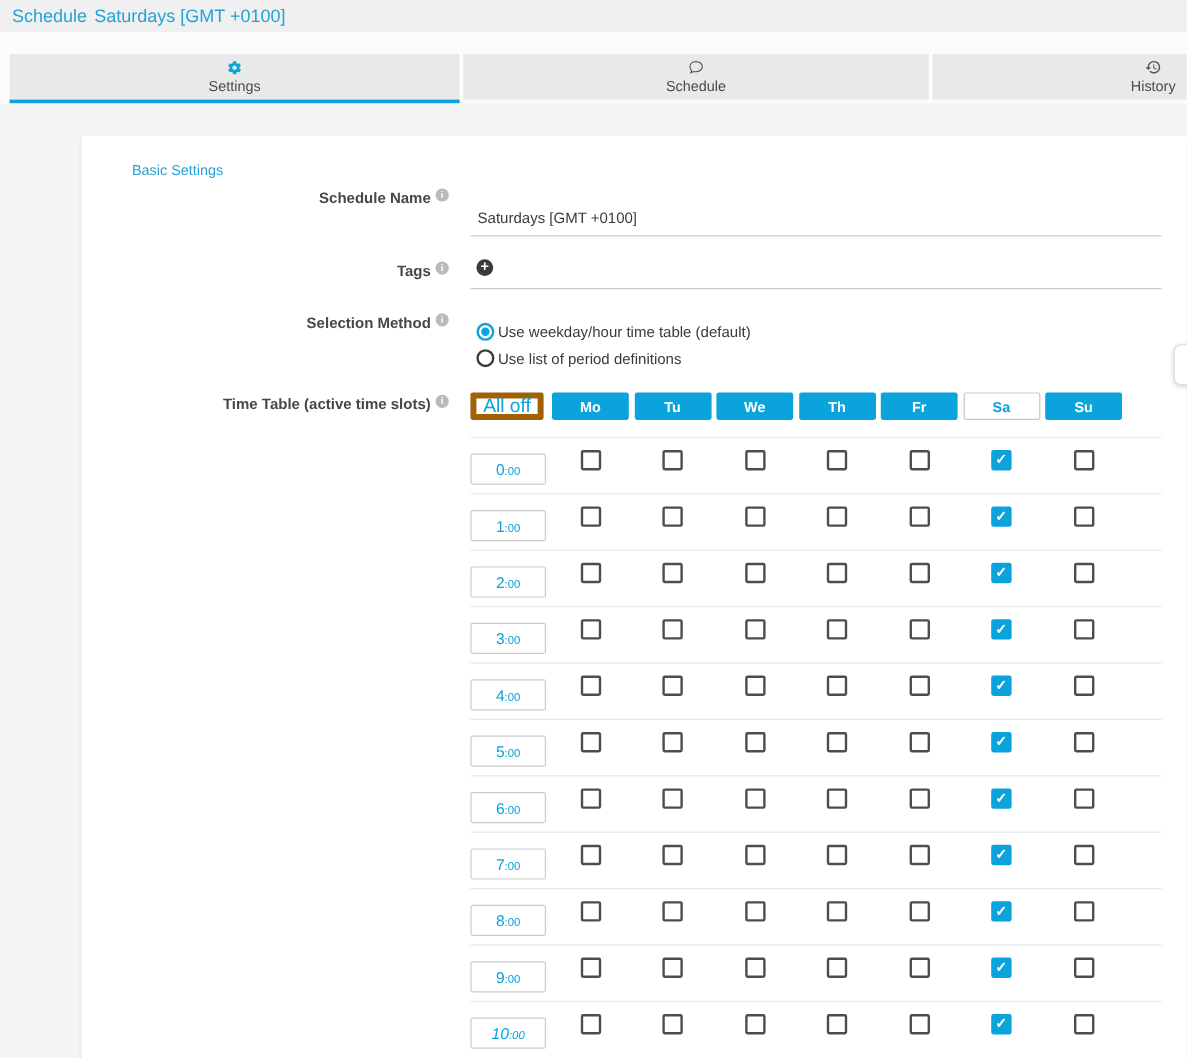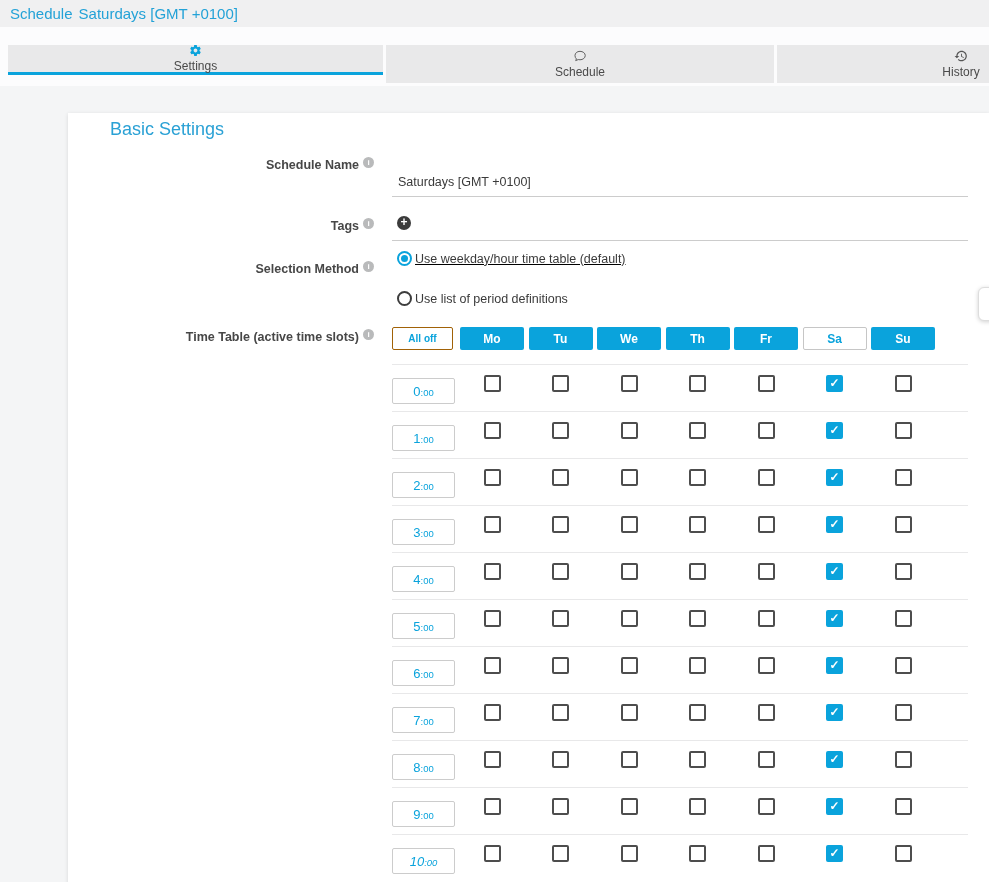--- a/index.html
+++ b/index.html
@@ -9,31 +9,31 @@
   
   .title-bar { position:absolute; top:0; left:0; width:989px; height:27px;
                background:#f0f0f1; display:flex; align-items:center; padding-left:10px;
                color:#23a2d7; font-size:15px; }
   .title-prefix { margin-right:6px; }
   .top-white { position:absolute; top:27px; left:0; width:989px; height:59px; background:#fcfcfd; }
 
   .tab { position:absolute; top:45px; height:38px; background:#e9e9ea;
          display:flex; flex-direction:column; align-items:center; justify-content:center;
          cursor:pointer; }
-  .tab.active { border-bottom:3px solid #0aa3dc; height:30px; }
+  .tab.active { border-bottom:3px solid #0aa3dc; height:41px; }
   .tab-icon { height:14px; display:flex; align-items:center; justify-content:center; }
   .tab-label { font-size:12px; color:#4a4a4a; margin-top:2px; }
   #tab-settings { left:8px;   width:375px; }
   #tab-comments { left:386px; width:388px; }
   #tab-history  { left:777px; width:368px; }
 
   
   .card { position:absolute; left:68px; top:113px; width:921px; height:860px;
           background:#ffffff; box-shadow:0 1px 4px rgba(0,0,0,0.12); }
-  .section-heading { position:absolute; left:42px; top:6px; font-size:18px; color:#2aa1d5; }
+  .section-heading { position:absolute; left:42px; top:22px; font-size:12px; color:#2aa1d5; }
 
   .flabel { position:absolute; left:0; width:306px; display:flex; justify-content:flex-end;
             align-items:flex-start; gap:4px; font-size:12.5px; font-weight:bold; color:#474747; }
   .info-icon { width:11px; height:11px; border-radius:50%; background:#b9babb; color:#fff;
                font-size:8px; line-height:11px; text-align:center; font-weight:bold;
                display:inline-block; margin-top:-1px; }
 
   .underline { position:absolute; left:324px; width:576px; height:1px; background:#cccccc; }
   .field-value { position:absolute; left:330px; font-size:12.5px; color:#3a3a3a; }
 
@@ -48,22 +48,22 @@
   .radio.selected::after { content:""; position:absolute; left:2px; top:2px; width:7px; height:7px;
            border-radius:50%; background:#0aa3dc; }
   .radio-label { font-size:12.5px; color:#3a3a3a; }
 
   
   .day-btn { position:absolute; top:214px; width:64px; height:23px; background:#0aa3dc;
              color:#fff; font-size:12px; font-weight:bold; display:flex; align-items:center;
              justify-content:center; border-radius:2px; cursor:pointer; }
   .day-btn.outline { background:#fff; color:#0aa3dc; border:1px solid #c6c6c6; }
   .alloff-btn { position:absolute; top:214px; left:324px; width:61px; height:23px;
-             background:#fff; color:#0aa3dc; border:1px solid #a16207; font-size:10px;
-             font-weight:bold; display:flex; align-items:center; justify-content:center;
+             background:#fff; color:#0aa3dc; border:5px solid #a16207; font-size:16px;
+             font-weight:normal; display:flex; align-items:center; justify-content:center;
              border-radius:2px; cursor:pointer; }
 
   .row-sep { position:absolute; left:324px; width:576px; height:1px; background:#e8e8e9; }
   .hour-btn { position:absolute; left:324px; width:63px; height:26px; background:#fff;
               border:1px solid #cccccc; border-radius:2px; color:#0aa3dc; font-size:13px;
               display:flex; align-items:baseline; justify-content:center; padding-top:5px;
               cursor:pointer; }
   .hr-min { font-size:9.5px; }
   .cb { position:absolute; width:17px; height:17px; border:2px solid #4d4d4d; border-radius:2px;
         background:#fff; font-size:12px; font-weight:bold; color:#fff; line-height:13px;
@@ -124,21 +124,21 @@
     <span>Tags</span>
     <span class="info-icon">i</span>
   </div>
   <div class="plus-icon" style="top:103px;">+</div>
   <div class="underline" style="top:127px;"></div>
 
   <div class="flabel" style="top:149px;">
     <span>Selection Method</span>
     <span class="info-icon">i</span>
   </div>
-  <div class="radio-row" style="top:138px;text-decoration:underline;">
+  <div class="radio-row" style="top:156px;">
     <span class="radio selected"></span>
     <span class="radio-label">Use weekday/hour time table (default)</span>
   </div>
   <div class="radio-row" style="top:178px;align-items:flex-end;">
     <span class="radio"></span>
     <span class="radio-label">Use list of period definitions</span>
   </div>
 
   <div class="flabel" style="top:217px;">
     <span>Time Table (active time slots)</span>

